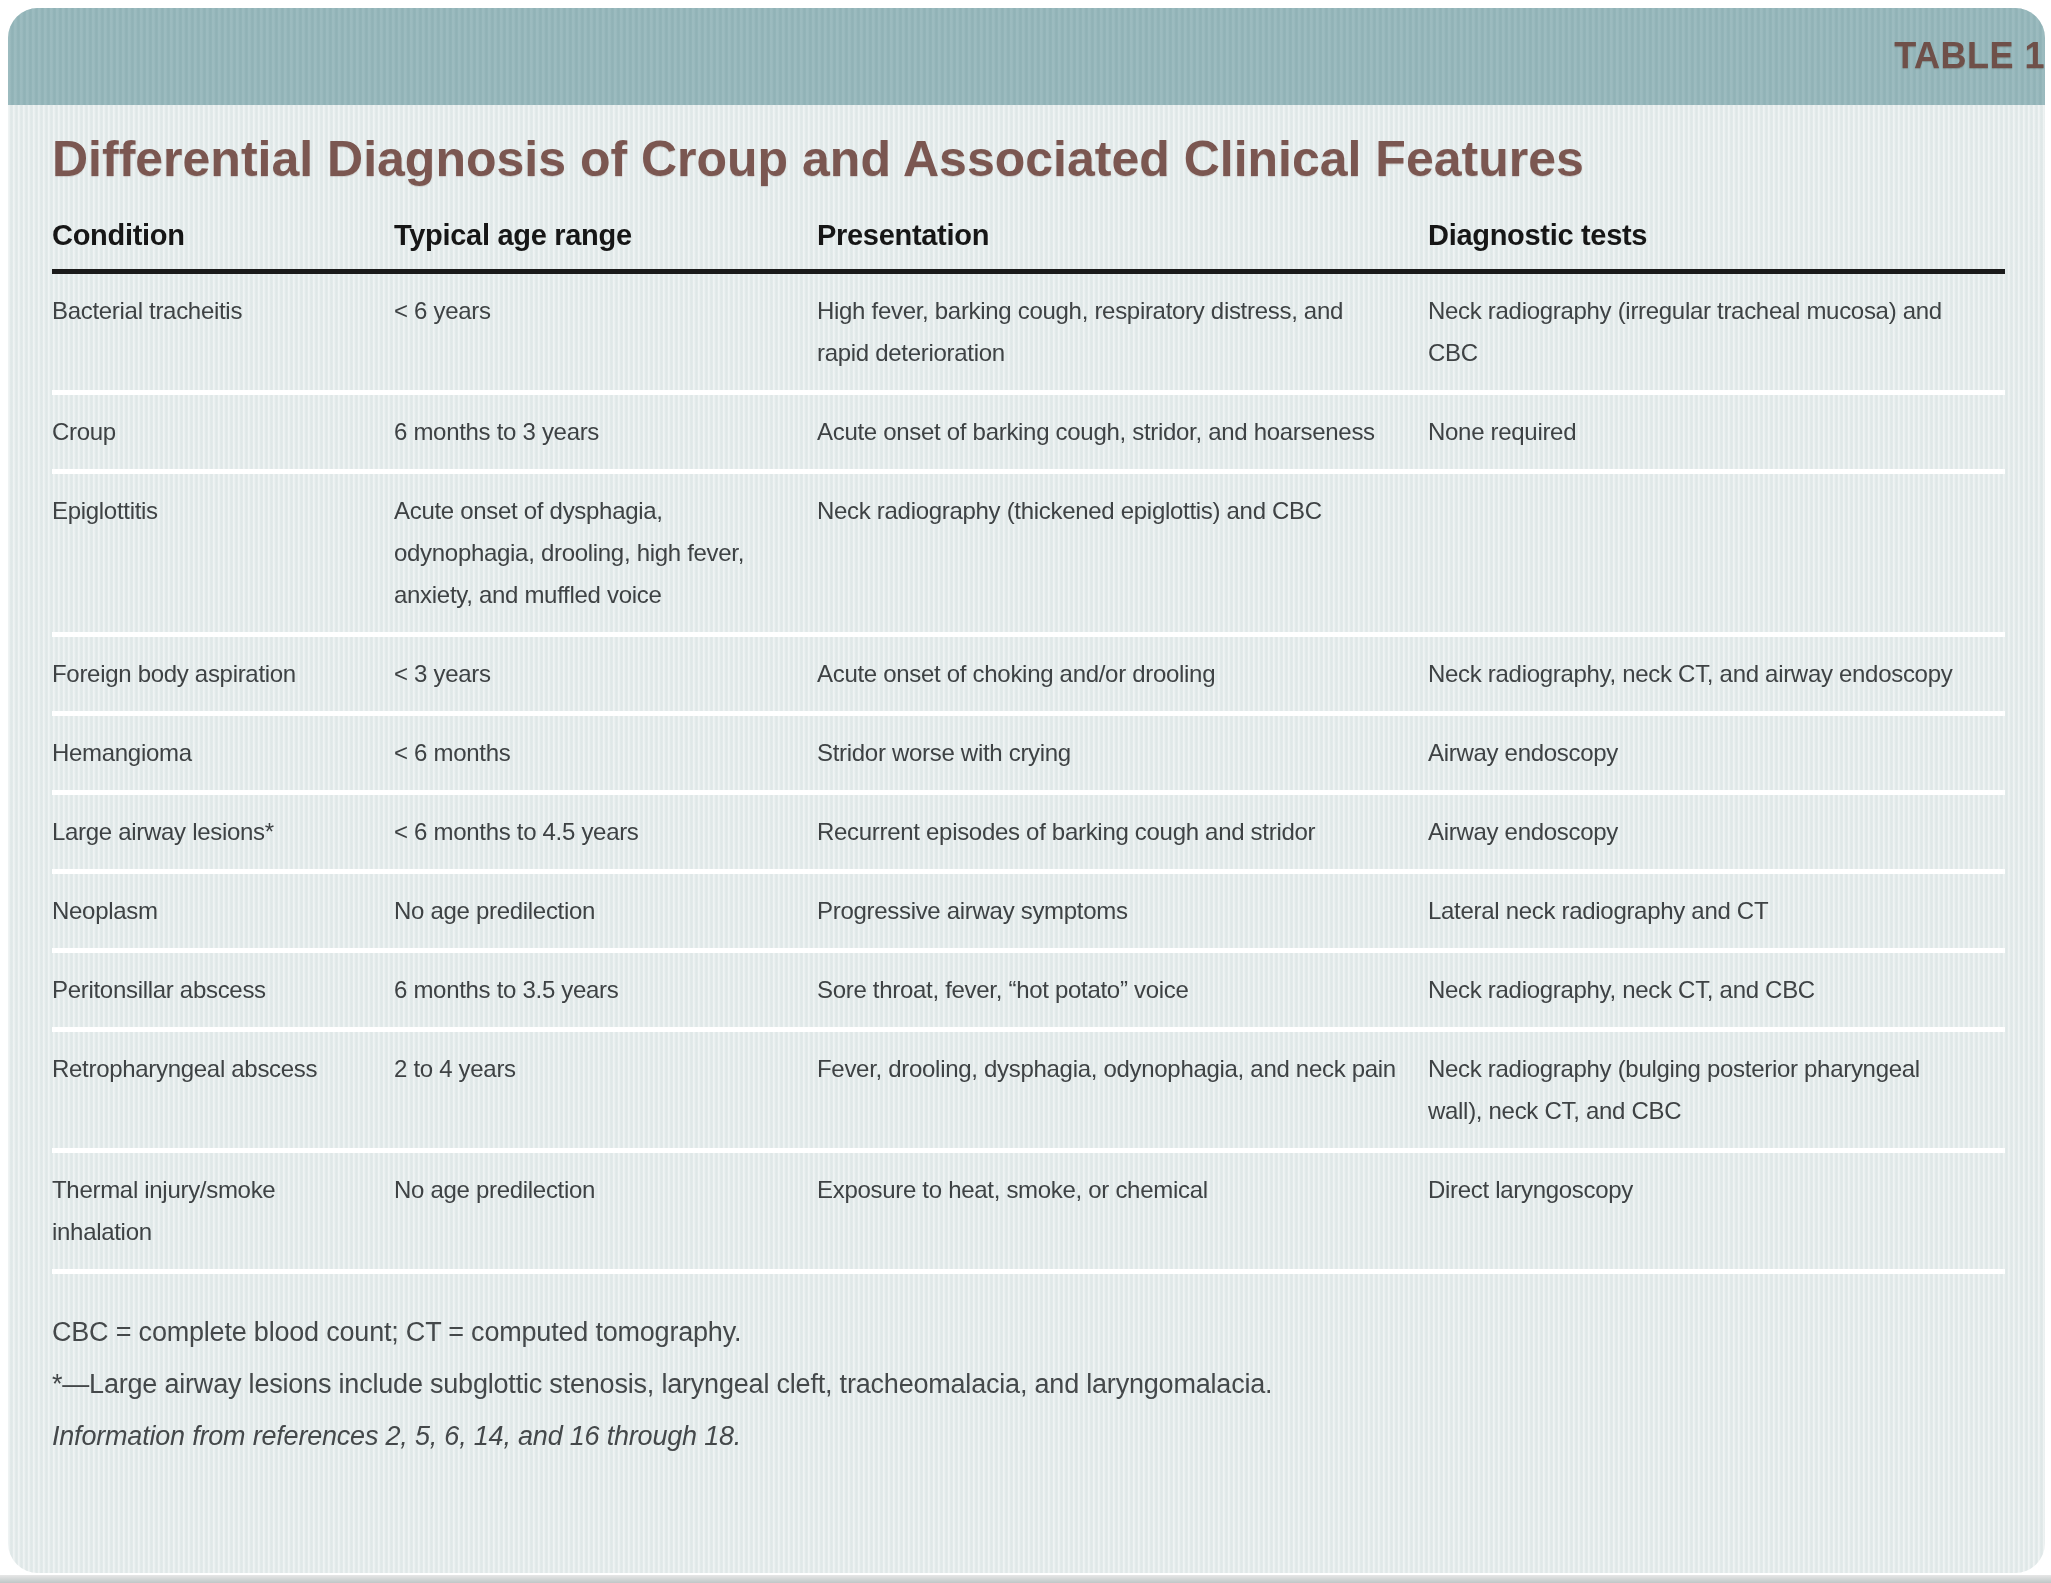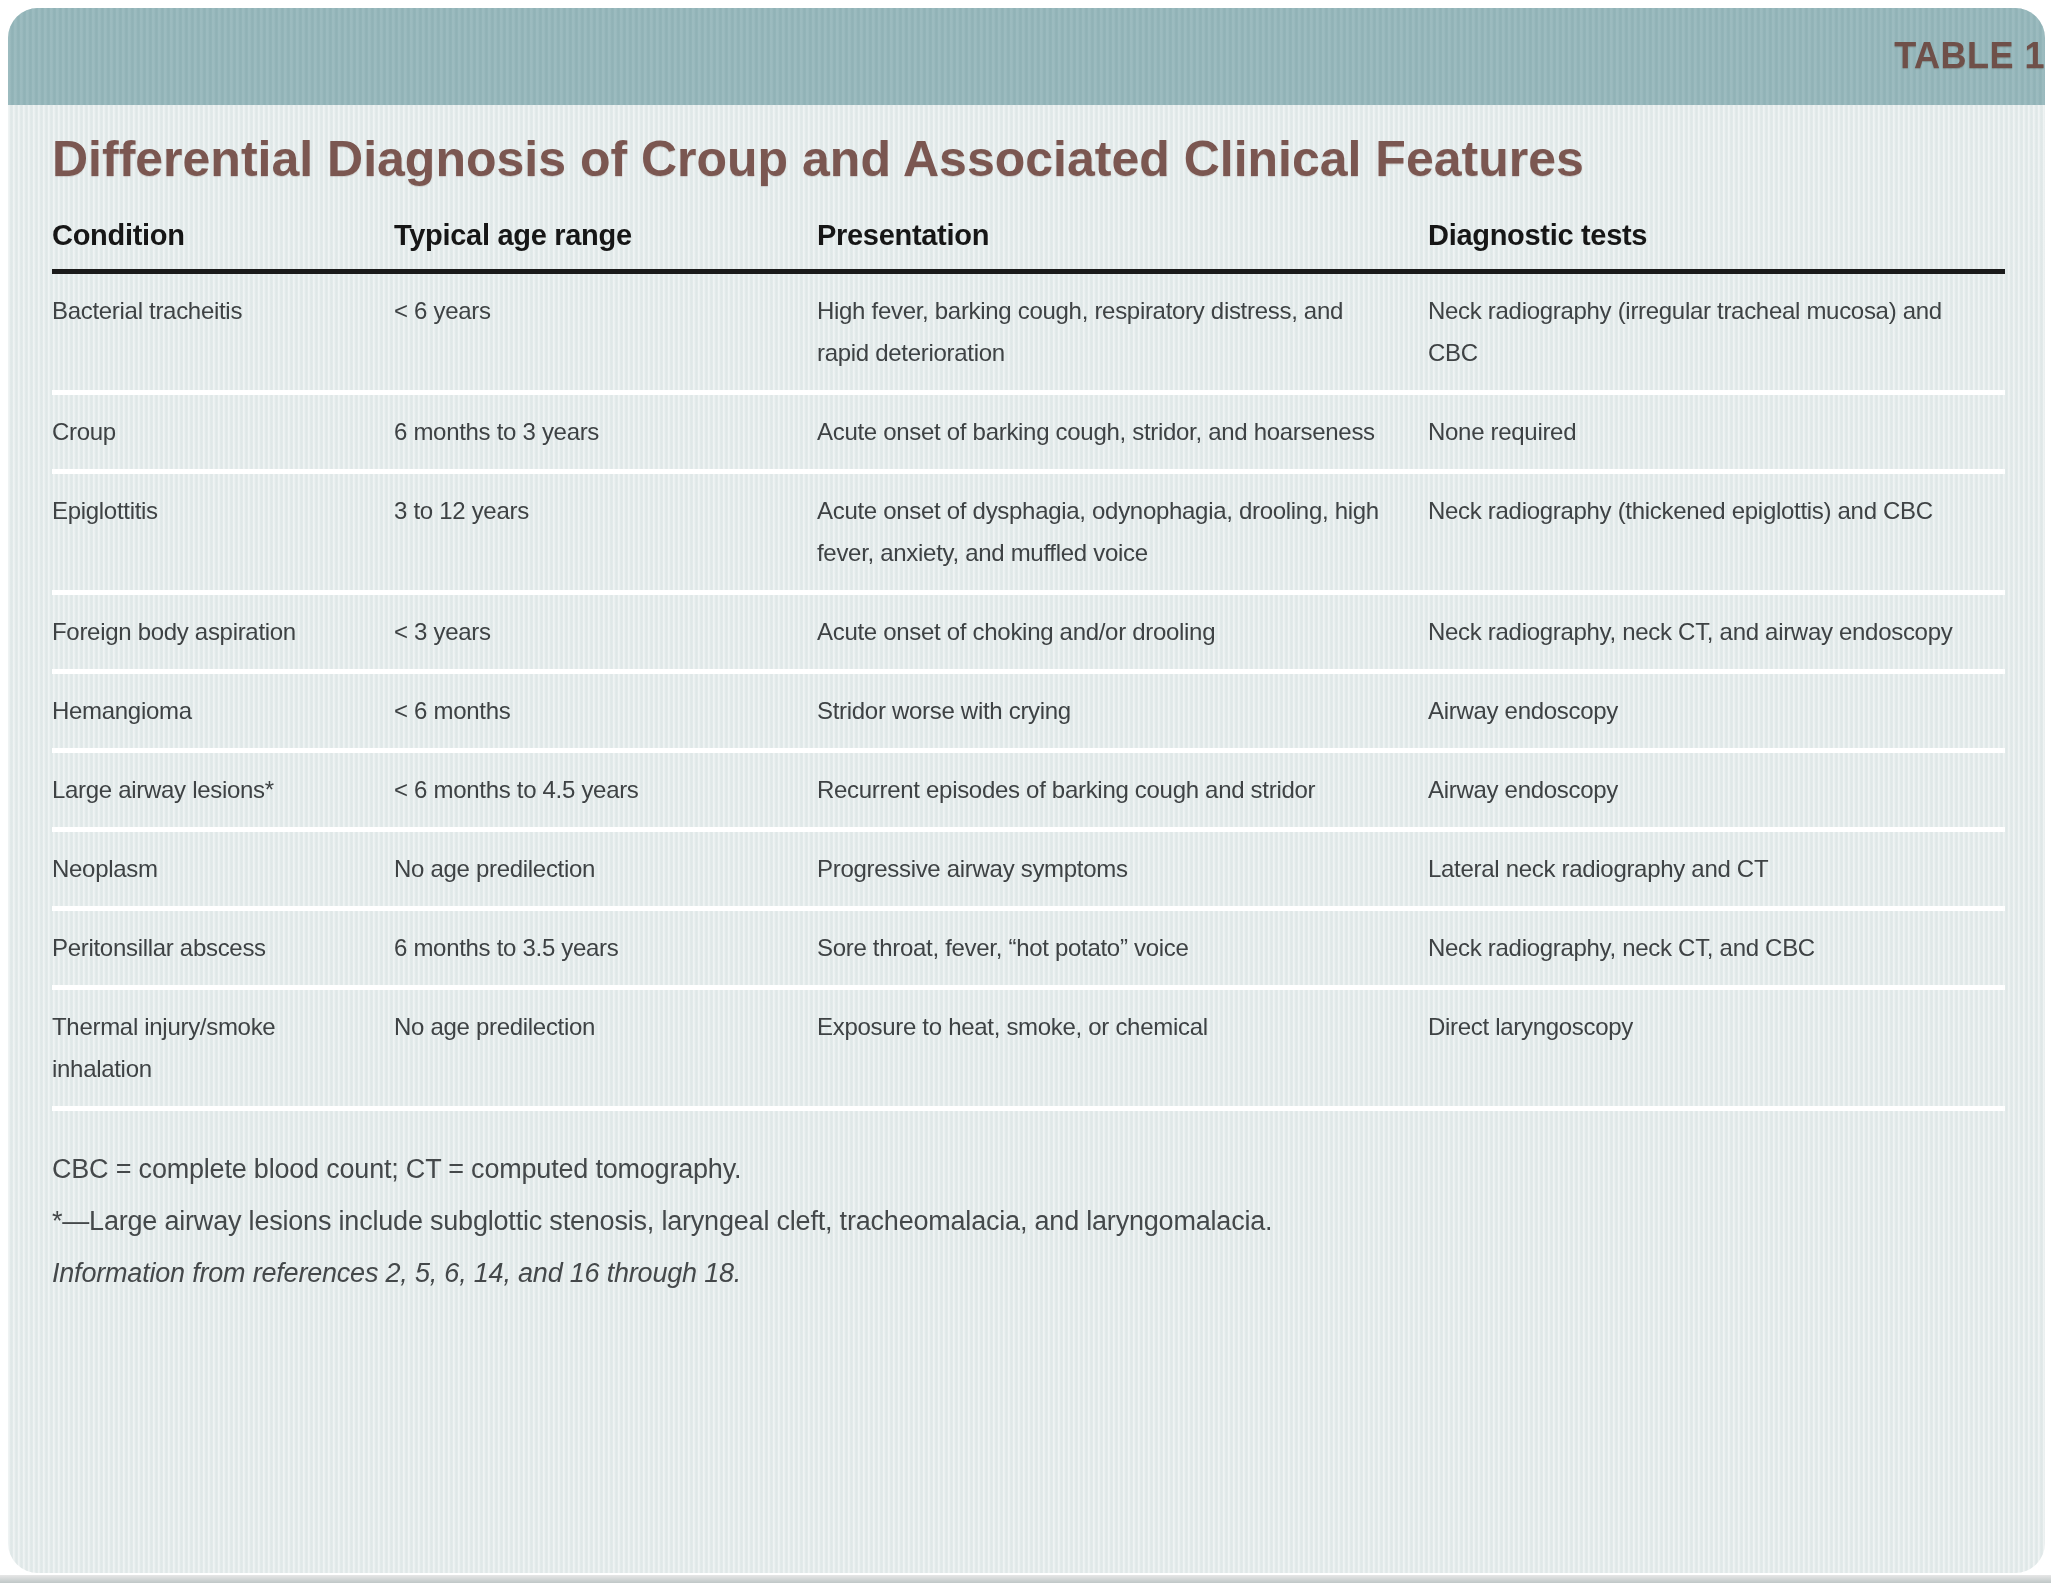--- a/index.html
+++ b/index.html
@@ -133,21 +133,20 @@
 
   <div class="row">
     <div class="td">Croup</div>
     <div class="td">6 months to 3 years</div>
     <div class="td">Acute onset of barking cough, stridor, and hoarseness</div>
     <div class="td">None required</div>
   </div>
 
   <div class="row">
     <div class="td">Epiglottitis</div>
-    <div class="td">3 to 12 years</div>
     <div class="td">Acute onset of dysphagia, odynophagia, drooling, high fever, anxiety, and muffled voice</div>
     <div class="td">Neck radiography (thickened epiglottis) and CBC</div>
   </div>
 
   <div class="row">
     <div class="td">Foreign body aspiration</div>
     <div class="td">&lt; 3 years</div>
     <div class="td">Acute onset of choking and/or drooling</div>
     <div class="td">Neck radiography, neck CT, and airway endoscopy</div>
   </div>
@@ -173,20 +172,26 @@
     <div class="td">Lateral neck radiography and CT</div>
   </div>
 
   <div class="row">
     <div class="td">Peritonsillar abscess</div>
     <div class="td">6 months to 3.5 years</div>
     <div class="td">Sore throat, fever, “hot potato” voice</div>
     <div class="td">Neck radiography, neck CT, and CBC</div>
   </div>
 
+  <div class="row">
+    <div class="td">Retropharyngeal abscess</div>
+    <div class="td">2 to 4 years</div>
+    <div class="td">Fever, drooling, dysphagia, odynophagia, and neck pain</div>
+    <div class="td">Neck radiography (bulging posterior pharyngeal wall), neck CT, and CBC</div>
+  </div>
 
   <div class="row">
     <div class="td">Thermal injury/smoke inhalation</div>
     <div class="td">No age predilection</div>
     <div class="td">Exposure to heat, smoke, or chemical</div>
     <div class="td">Direct laryngoscopy</div>
   </div>
 </div>
 
       <div class="footnotes">

